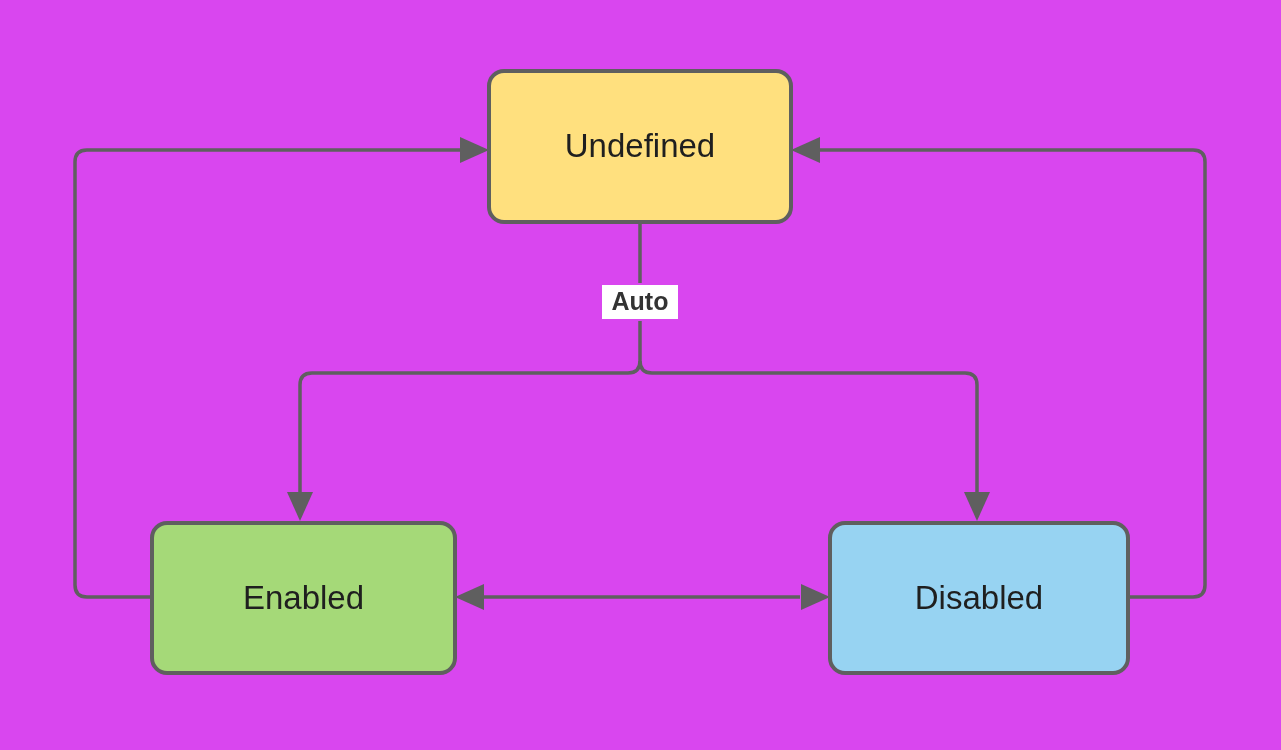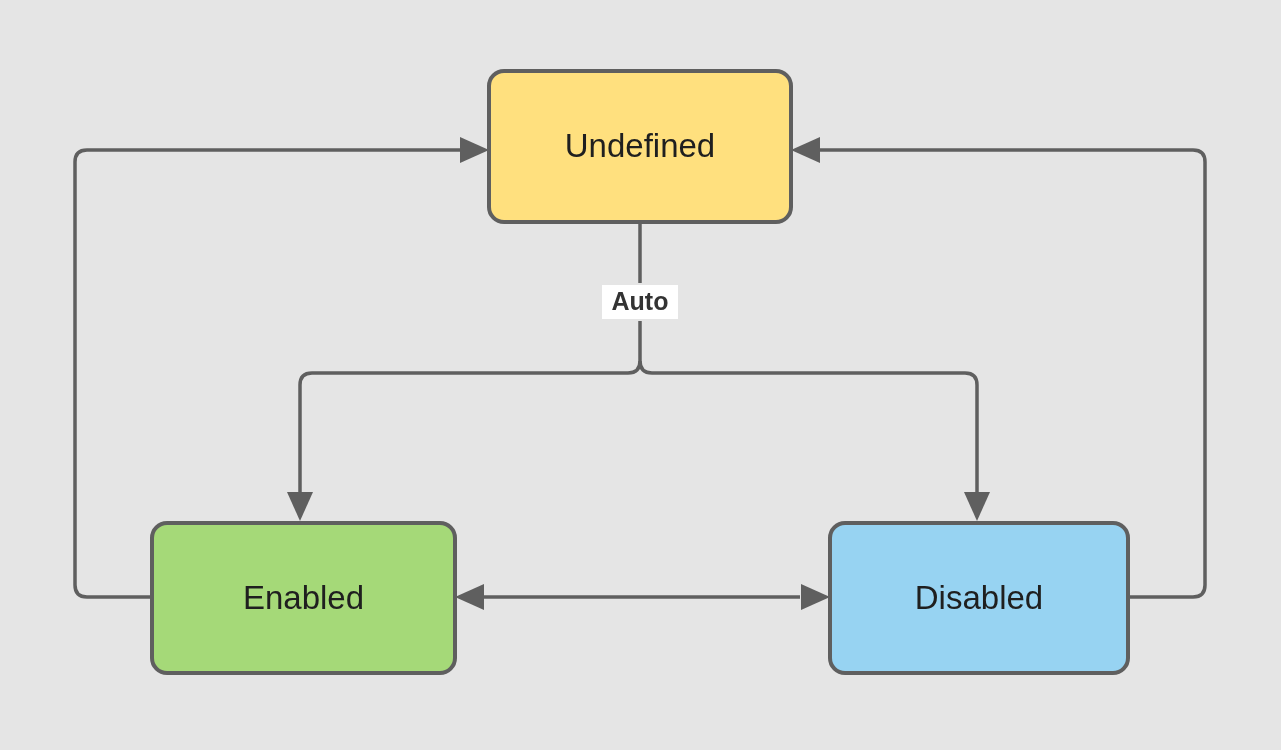--- a/index.html
+++ b/index.html
@@ -11,21 +11,21 @@
   body {
     width: 1281px;
     height: 750px;
     overflow: hidden;
     font-family: "Liberation Sans", sans-serif;
   }
   #diagram-root {
     position: relative;
     width: 1281px;
     height: 750px;
-    background: #e5e5e5;
+    background: #d946ef;
   }
   svg.diagram-canvas {
     display: block;
     width: 1281px;
     height: 750px;
   }
   .node-shape {
     stroke: #5f5f5f;
     stroke-width: 4;
   }

